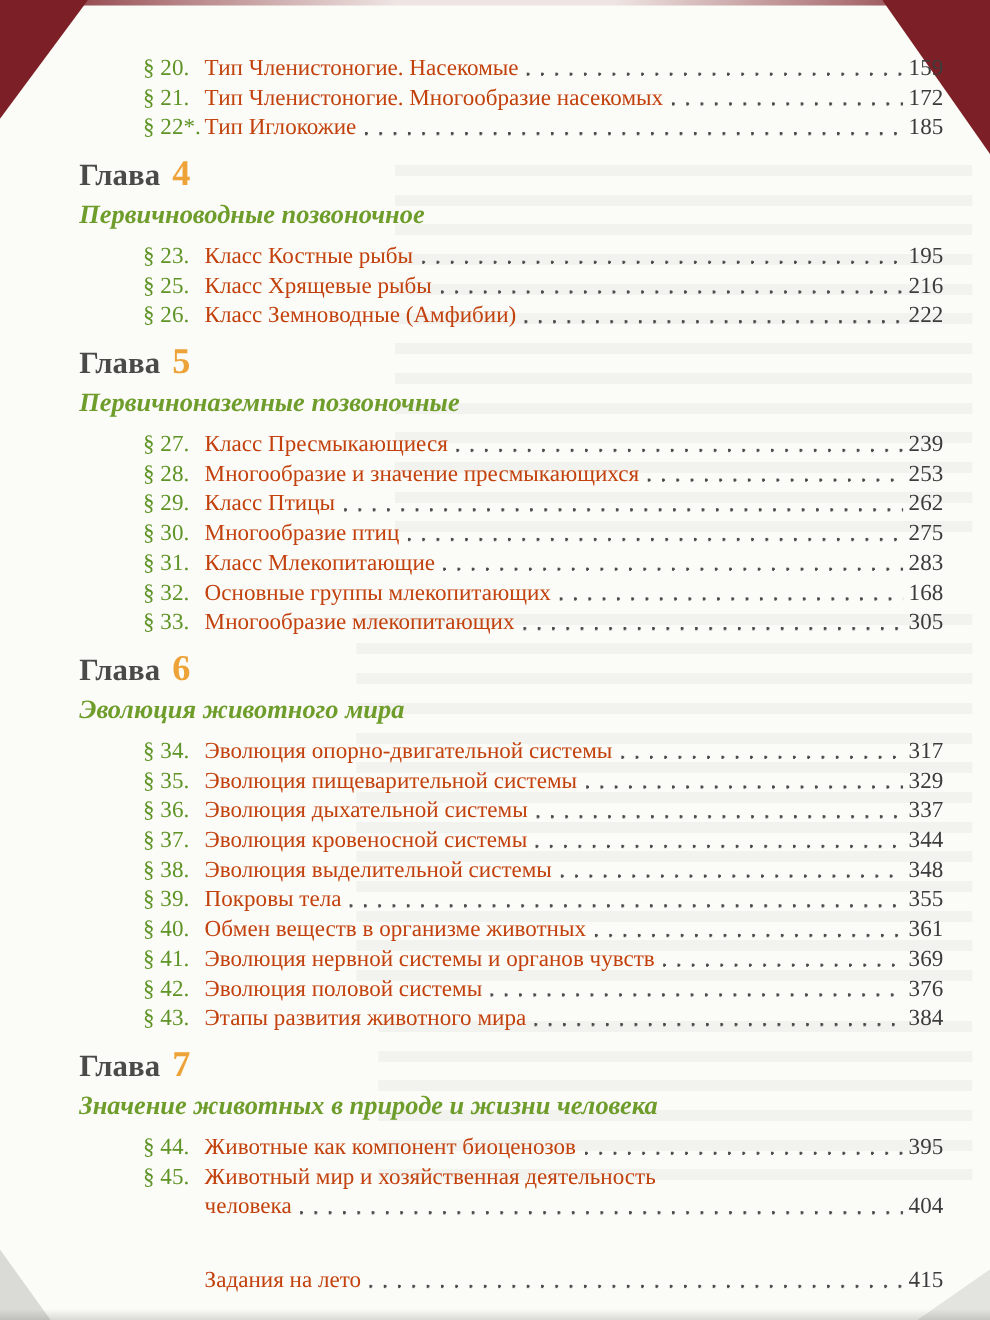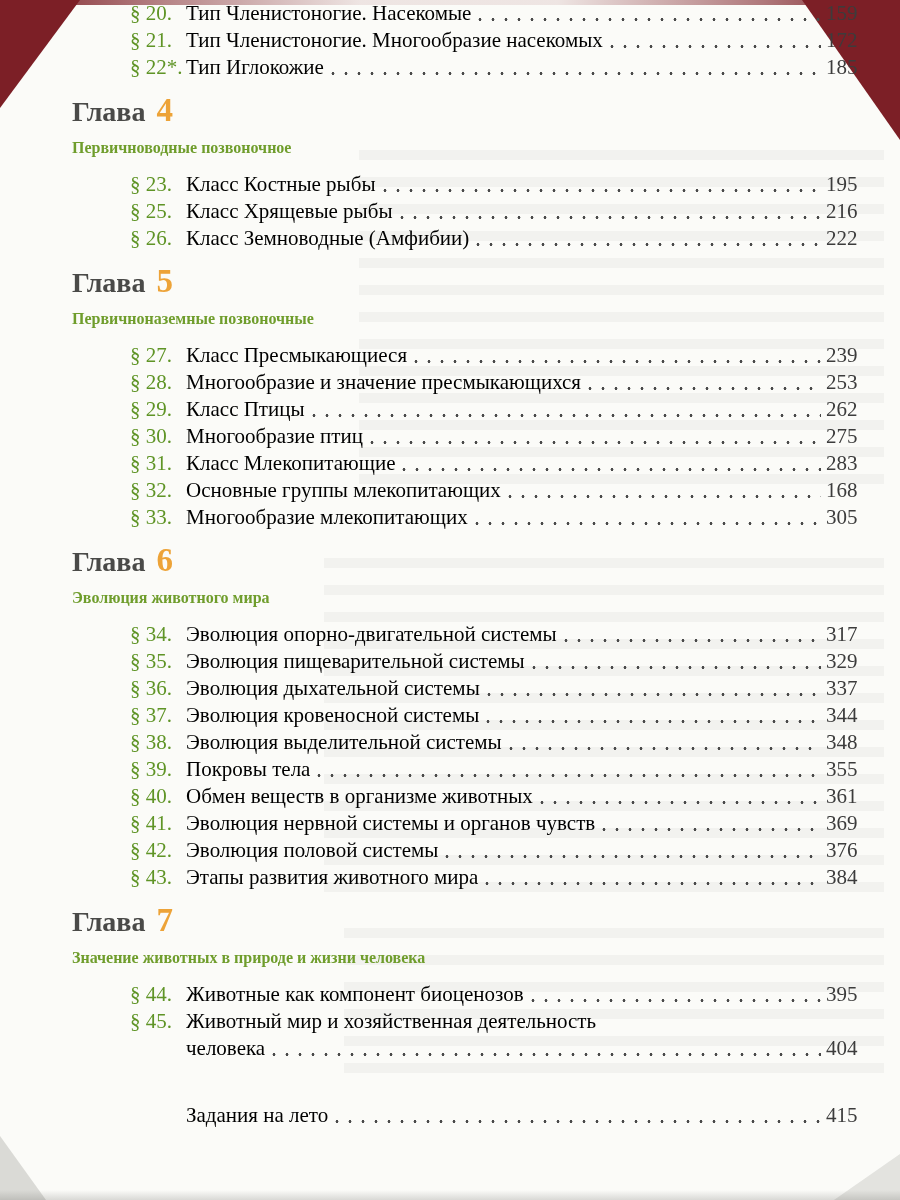--- a/index.html
+++ b/index.html
@@ -22,45 +22,46 @@
   .corner-bl{position:absolute;bottom:0;left:0;width:46px;height:64px;background:#8d8d89;opacity:.30;clip-path:polygon(0 0,0 100%,100% 100%);z-index:2;}
   .corner-br{position:absolute;bottom:0;right:0;width:66px;height:46px;background:#8d8d89;opacity:.22;clip-path:polygon(100% 0,100% 100%,0 100%);z-index:2;}
   .bottom-shade{position:absolute;bottom:0;left:0;right:0;height:10px;background:linear-gradient(to top,rgba(95,95,90,.22),rgba(95,95,90,0));z-index:2;}
 
   
   .ghost{position:absolute;opacity:.5;filter:blur(.7px);z-index:1;pointer-events:none;}
   .g1{top:150px;right:16px;width:525px;height:335px;background:repeating-linear-gradient(to bottom,rgba(115,115,108,.13) 0 10px,transparent 10px 27px);}
   .g2{top:558px;right:16px;width:560px;height:345px;background:repeating-linear-gradient(to bottom,rgba(115,115,108,.13) 0 10px,transparent 10px 27px);}
   .g3{top:928px;right:16px;width:540px;height:160px;background:repeating-linear-gradient(to bottom,rgba(115,115,108,.13) 0 10px,transparent 10px 27px);}
 
-  .toc{position:relative;z-index:4;}
+  .toc{position:relative;z-index:4;padding-top:48px;}
 
   .entry-row{
     display:flex;align-items:flex-end;
     padding:0 22px 0 130px;
     line-height:27px;font-size:21px;
   }
   .entry-num{flex:0 0 56px;color:#5f9426;}
-  .entry-text{flex:0 1 auto;white-space:nowrap;color:#000000;}
+  .entry-text{flex:0 1 auto;white-space:nowrap;color:#c2410c;}
   .leader{
     flex:1 0 10px;height:3px;margin:0 5px 6px 7px;
     background-image:radial-gradient(circle at 2px 1.4px,#4a4a4a 1.35px,transparent 1.6px);
     background-size:13px 3px;background-repeat:repeat-x;
   }
   .leader.hidden{visibility:hidden;flex:0 0 0;margin:0;}
   .entry-page{flex:0 0 52px;text-align:left;color:#3c3c3c;}
   .gap-before{margin-top:40px;}
 
   .chapter-head{margin:12px 0 0 72px;line-height:34px;}
   .chapter-label{font-size:28px;font-weight:bold;color:#4a4a48;}
   .chapter-num{font-size:33px;font-weight:bold;color:#eda338;margin-left:11px;}
   .chapter-title{
     margin:0 0 8px 72px;
-    font-size:16px;font-weight:bold;line-height:30px;
+    font-size:24px;font-weight:bold;line-height:30px;
     color:#6f9d2c;
+    font-style:italic;
   }
 </style>
 </head>
 <body>
 
 <div class="corner corner-tl"></div>
 <div class="corner corner-tr"></div>
 <div class="top-sliver"></div>
 <div class="corner-bl"></div>
 <div class="corner-br"></div>

